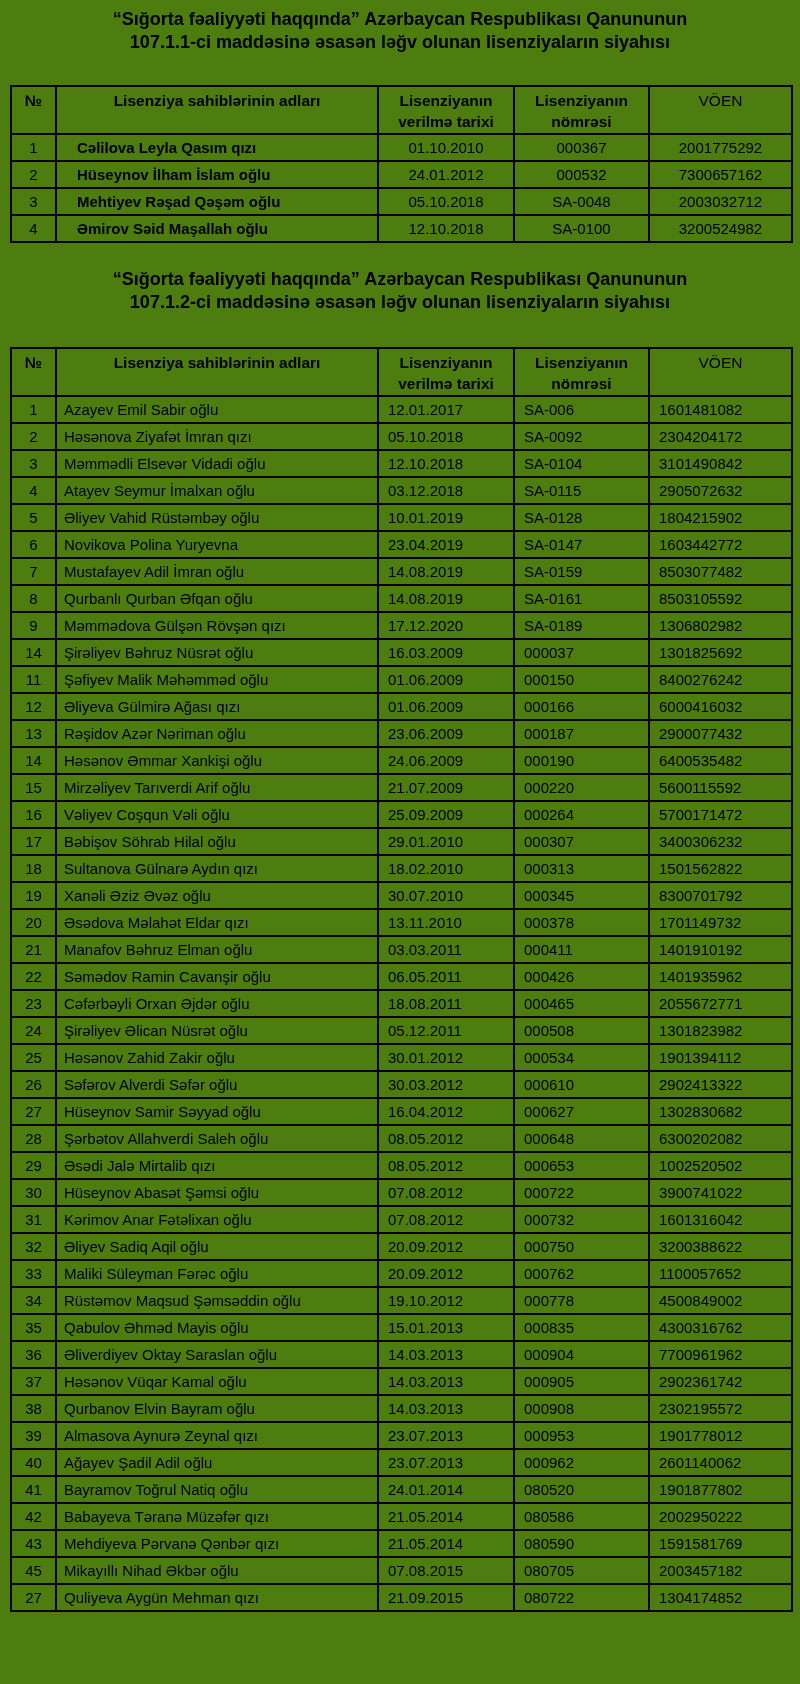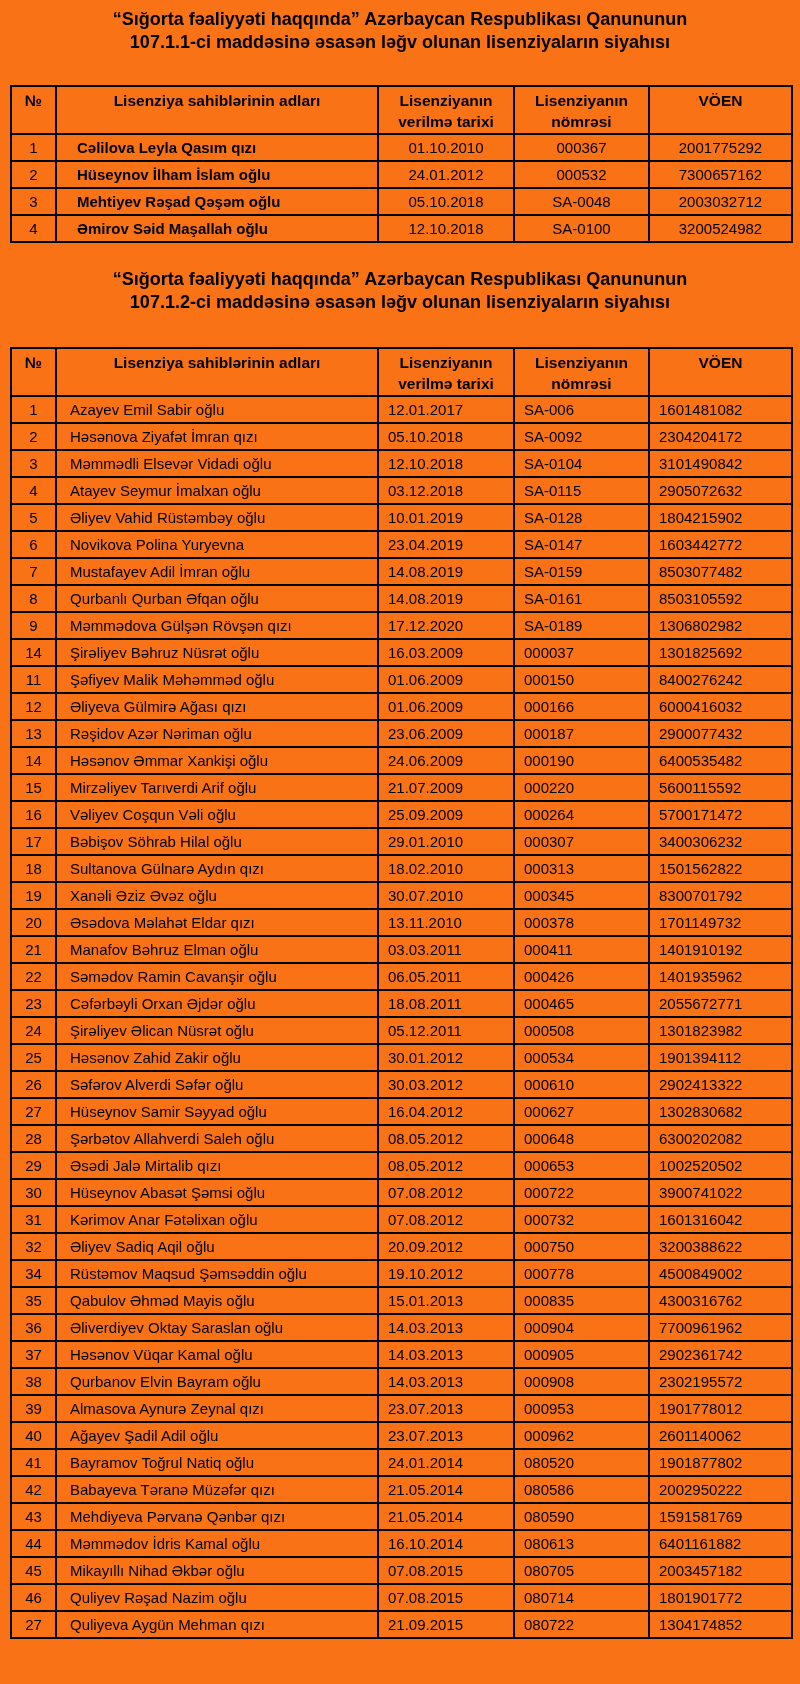--- a/index.html
+++ b/index.html
@@ -5,21 +5,21 @@
   html, body {
     margin: 0;
     padding: 0;
     background: #ffffff;
     color: #000000;
     font-family: "Liberation Sans", sans-serif;
   }
   .page {
     width: 800px;
     height: 1684px;
-    background: #f97316;
+    background: #4d7c0f;
     overflow: hidden;
   }
   .doc-title {
     margin: 0;
     padding: 0;
     text-align: center;
     font-size: 18px;
     font-weight: bold;
     line-height: 23px;
   }
@@ -42,40 +42,40 @@
     font-size: 15.5px;
     font-weight: bold;
     vertical-align: top;
     padding: 3px 2px 0 2px;
     height: 43px;
     line-height: 21px;
     white-space: normal;
     text-align: center;
     box-sizing: content-box;
   }
-  .lic-table th.c4 { font-weight: bold; border-radius: 19px; }
+  .lic-table th.c4 { font-weight: normal; border-radius: 19px; }
   .lic-table td {
     font-size: 15px;
     height: 27px;
     box-sizing: border-box;
     padding: 0;
     vertical-align: middle;
   }
   .col0 { width: 45px; }
   .col1 { width: 322px; }
   .col2 { width: 136px; }
   .col3 { width: 135px; }
   .col4 { width: 143px; }
   
   table.t1 td.c0 { text-align: center; }
   table.t1 td.c1 { text-align: left; padding-left: 20px; font-weight: bold; }
   table.t1 td.c2, table.t1 td.c3, table.t1 td.c4 { text-align: center; }
   
   table.t2 td.c0 { text-align: center; }
-  table.t2 td.c1 { text-align: left; padding-left: 13px; }
+  table.t2 td.c1 { text-align: left; padding-left: 7px; }
   table.t2 td.c2, table.t2 td.c3, table.t2 td.c4 { text-align: left; padding-left: 9px; }
 </style>
 </head>
 <body>
 
 <div class="page">
 
   <h1 class="doc-title first">
     <span>“Sığorta fəaliyyəti haqqında” Azərbaycan Respublikası Qanununun</span><br>
     <span>107.1.1-ci maddəsinə əsasən ləğv olunan lisenziyaların siyahısı</span>
@@ -371,20 +371,27 @@
           <td class="c4">1601316042</td>
         </tr>
         <tr>
           <td class="c0">32</td>
           <td class="c1">Əliyev Sadiq Aqil oğlu</td>
           <td class="c2">20.09.2012</td>
           <td class="c3">000750</td>
           <td class="c4">3200388622</td>
         </tr>
         <tr>
+          <td class="c0">33</td>
+          <td class="c1">Maliki Süleyman Fərəc oğlu</td>
+          <td class="c2">20.09.2012</td>
+          <td class="c3">000762</td>
+          <td class="c4">1100057652</td>
+        </tr>
+        <tr>
           <td class="c0">34</td>
           <td class="c1">Rüstəmov Maqsud Şəmsəddin oğlu</td>
           <td class="c2">19.10.2012</td>
           <td class="c3">000778</td>
           <td class="c4">4500849002</td>
         </tr>
         <tr>
           <td class="c0">35</td>
           <td class="c1">Qabulov Əhməd Mayis oğlu</td>
           <td class="c2">15.01.2013</td>
@@ -441,41 +448,27 @@
           <td class="c4">2002950222</td>
         </tr>
         <tr>
           <td class="c0">43</td>
           <td class="c1">Mehdiyeva Pərvanə Qənbər qızı</td>
           <td class="c2">21.05.2014</td>
           <td class="c3">080590</td>
           <td class="c4">1591581769</td>
         </tr>
         <tr>
-          <td class="c0">44</td>
-          <td class="c1">Məmmədov İdris Kamal oğlu</td>
-          <td class="c2">16.10.2014</td>
-          <td class="c3">080613</td>
-          <td class="c4">6401161882</td>
-        </tr>
-        <tr>
           <td class="c0">45</td>
           <td class="c1">Mikayıllı Nihad Əkbər oğlu</td>
           <td class="c2">07.08.2015</td>
           <td class="c3">080705</td>
           <td class="c4">2003457182</td>
         </tr>
         <tr>
-          <td class="c0">46</td>
-          <td class="c1">Quliyev Rəşad Nazim oğlu</td>
-          <td class="c2">07.08.2015</td>
-          <td class="c3">080714</td>
-          <td class="c4">1801901772</td>
-        </tr>
-        <tr>
           <td class="c0">27</td>
           <td class="c1">Quliyeva Aygün Mehman qızı</td>
           <td class="c2">21.09.2015</td>
           <td class="c3">080722</td>
           <td class="c4">1304174852</td>
         </tr>
       </tbody>
   </table>
 
 </div>

